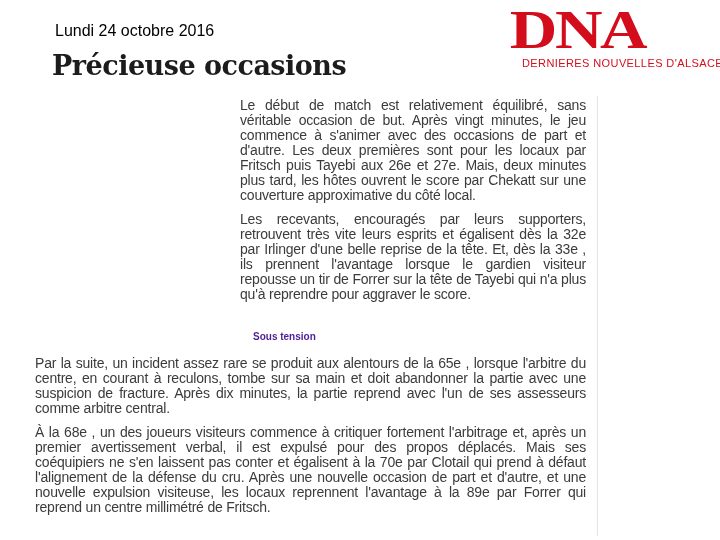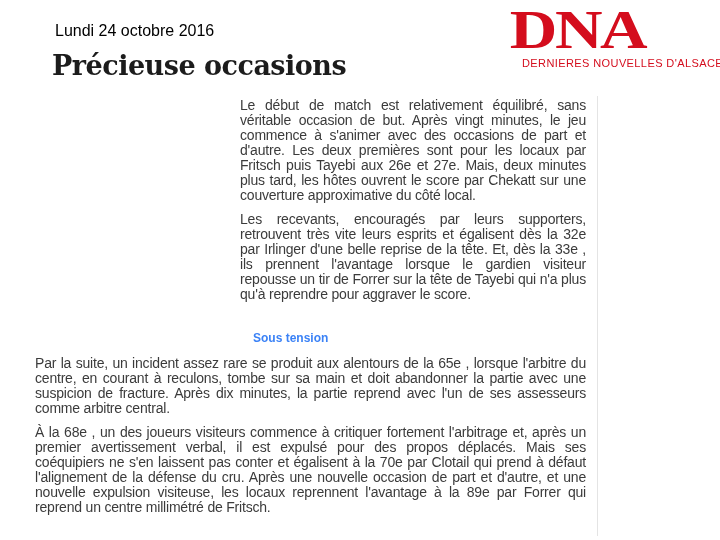--- a/index.html
+++ b/index.html
@@ -72,23 +72,23 @@
     font-size: 14px;
     line-height: 15px;
     letter-spacing: -0.2px;
     text-align: justify;
     color: #3b3b3b;
   }
   .subheading {
     position: absolute;
     left: 253px;
     top: 331px;
-    font-size: 12px;
+    font-size: 10px;
     font-weight: bold;
-    color: #3b82f6;
+    color: #4c1d95;
   }
   .frame-line {
     position: absolute;
     left: 597px;
     top: 96px;
     width: 1px;
     height: 440px;
     background: #e4e4e4;
   }
 </style>

